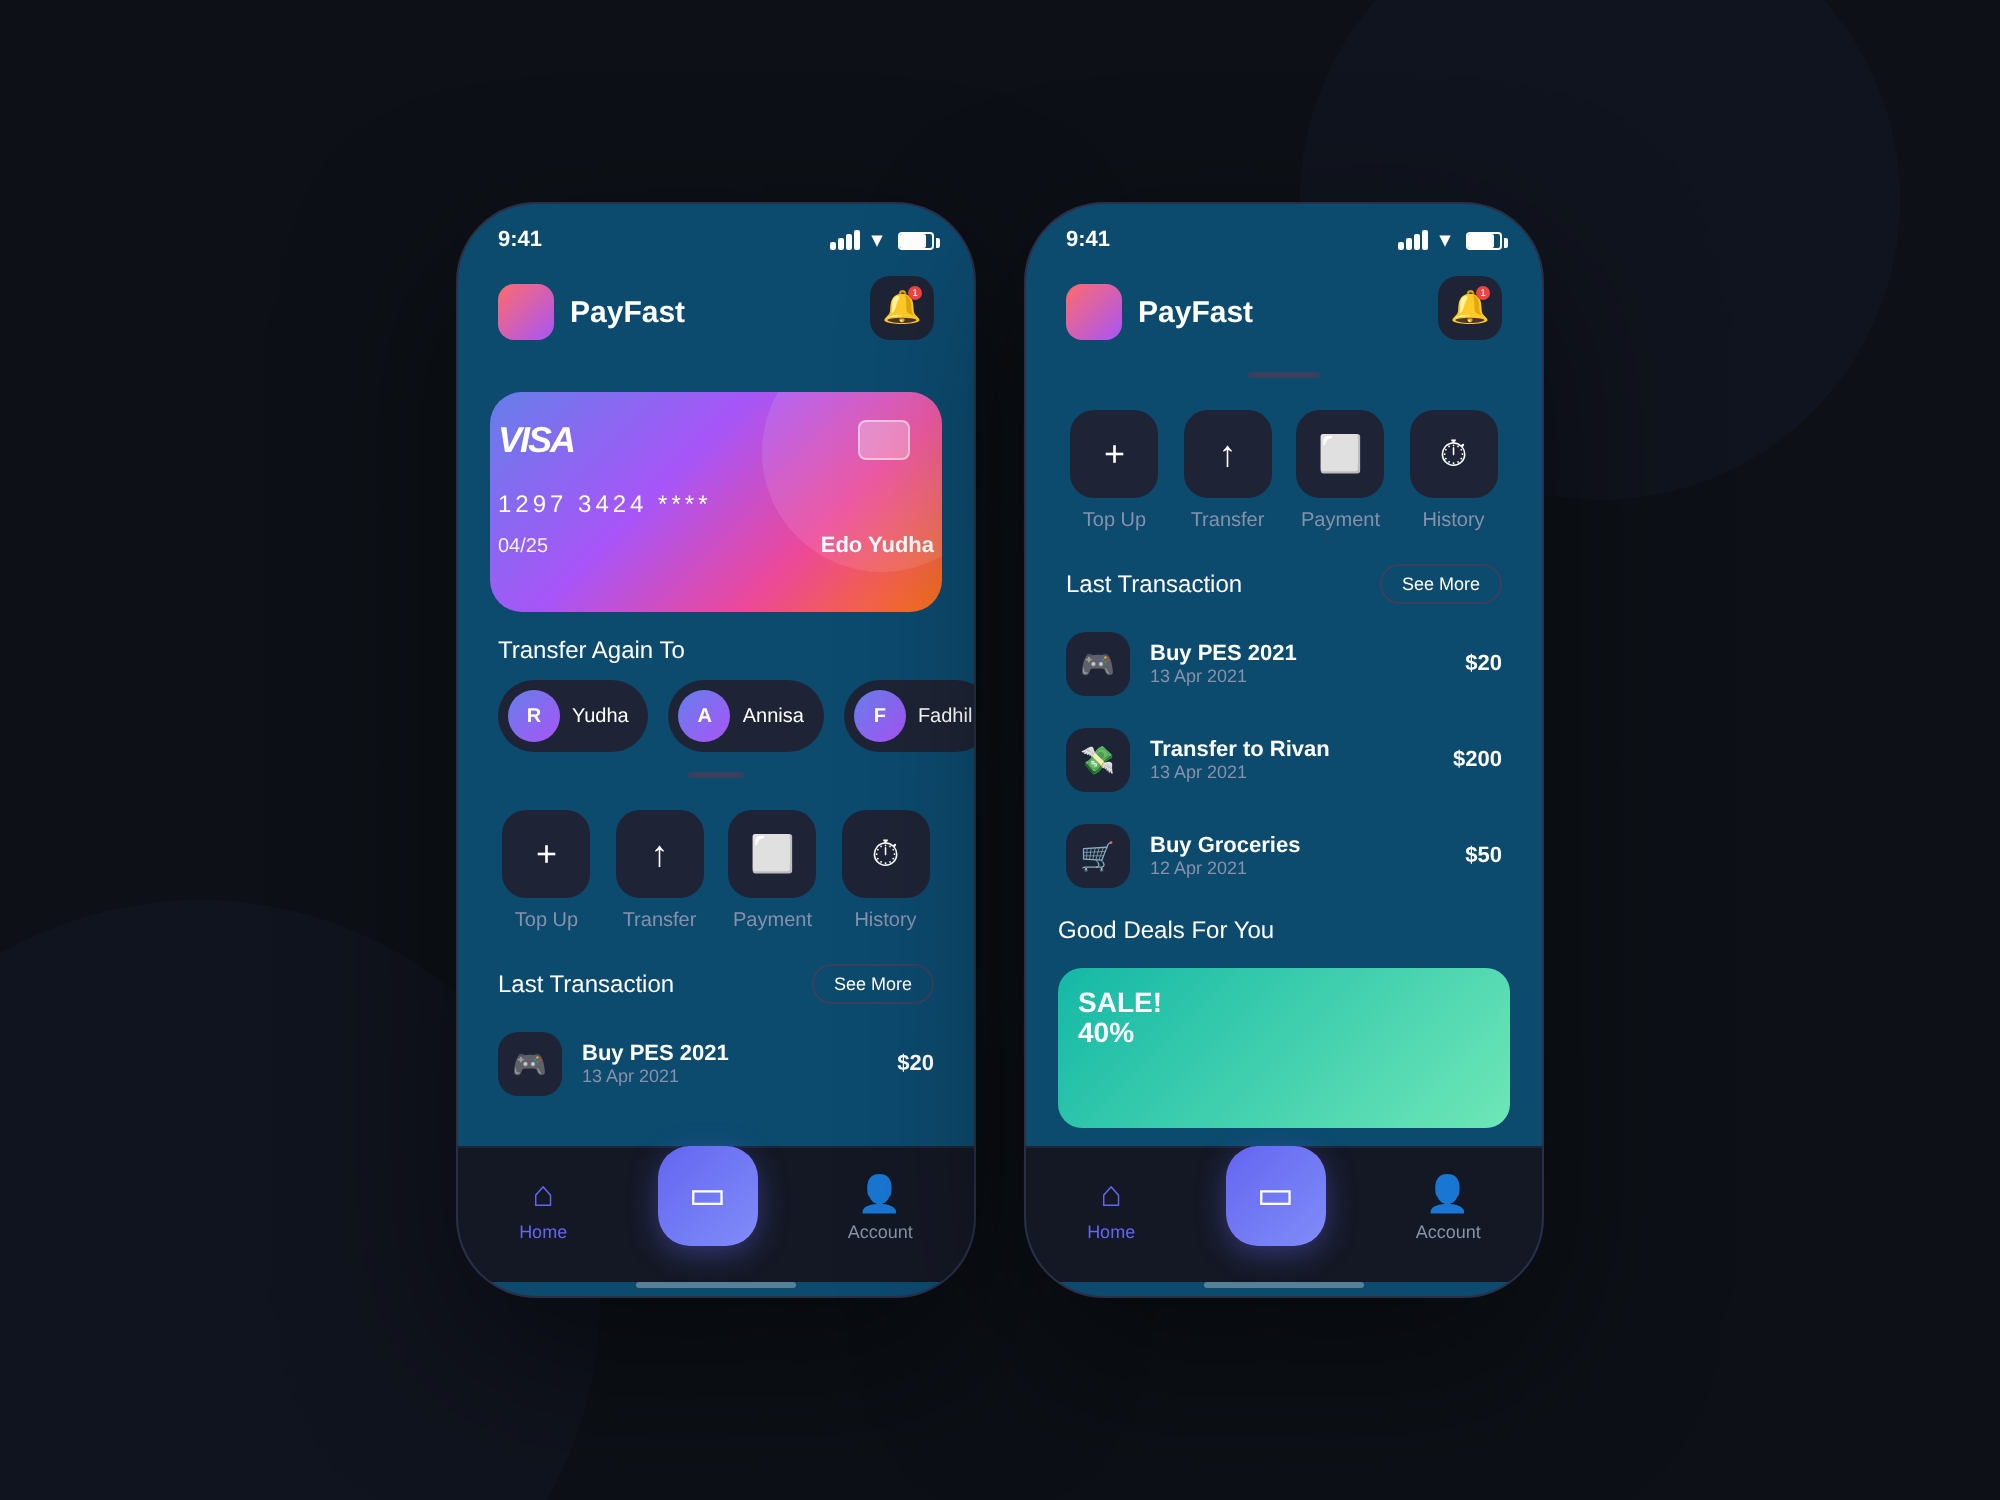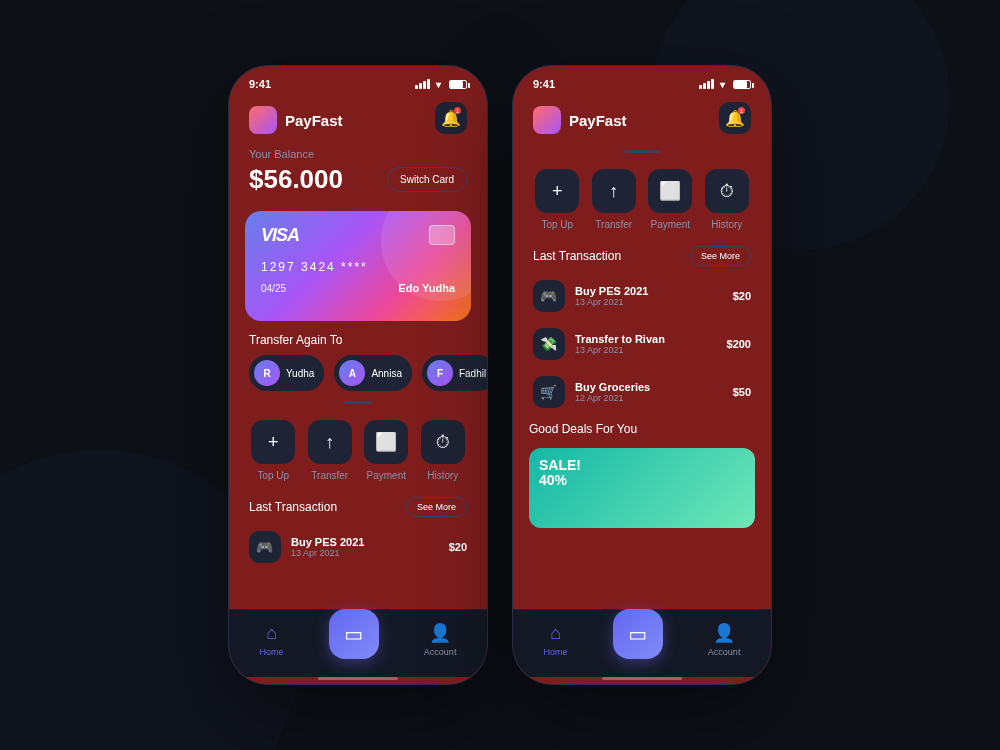--- a/index.html
+++ b/index.html
@@ -37,22 +37,22 @@
     }
     .phones-container {
       display: flex;
       gap: 24px;
       align-items: center;
       position: relative;
       z-index: 1;
     }
     .phone {
       width: 260px;
-      height: 620px;
-      background: #7f1d1d;
+      height: 548px;
+      background: #0c4a6e;
       border-radius: 40px;
       overflow: hidden;
       position: relative;
       border: 1.5px solid #2a2f45;
       box-shadow: 0 30px 80px rgba(0,0,0,0.5);
       display: flex;
       flex-direction: column;
     }
     
     .status-bar {
@@ -157,25 +157,25 @@
       color: #fff;
       font-size: 10px;
       padding: 6px 12px;
       border-radius: 20px;
       cursor: pointer;
       font-weight: 500;
     }
 
     
     .visa-card {
-      margin: 4px 16px 12px;
+      margin: 16px 16px 12px;
       height: 110px;
       border-radius: 16px;
       background: linear-gradient(135deg, #667eea 0%, #a855f7 40%, #ec4899 70%, #f97316 100%);
-      padding: 14px 16px;
+      padding: 14px 4px;
       position: relative;
       overflow: hidden;
       flex-shrink: 0;
     }
     .visa-card::before {
       content: '';
       position: absolute;
       top: -30px; right: -30px;
       width: 120px; height: 120px;
       border-radius: 50%;
@@ -452,27 +452,20 @@
       <div class="app-logo">
         <div class="logo-icon"></div>
         <span class="logo-text">PayFast</span>
       </div>
       <div class="notif-btn">
         <span>🔔</span>
         <div class="notif-badge">1</div>
       </div>
     </div>
 
-    <div class="balance-section">
-      <div class="balance-label">Your Balance</div>
-      <div class="balance-row">
-        <div class="balance-amount">$56.000</div>
-        <button class="switch-card-btn">Switch Card</button>
-      </div>
-    </div>
 
     <div class="visa-card">
       <div class="visa-logo">VISA</div>
       <div class="card-chip"></div>
       <div class="card-number">1297  3424  ****</div>
       <div class="card-details">
         <span class="card-expiry">04/25</span>
         <span class="card-name">Edo Yudha</span>
       </div>
     </div>

